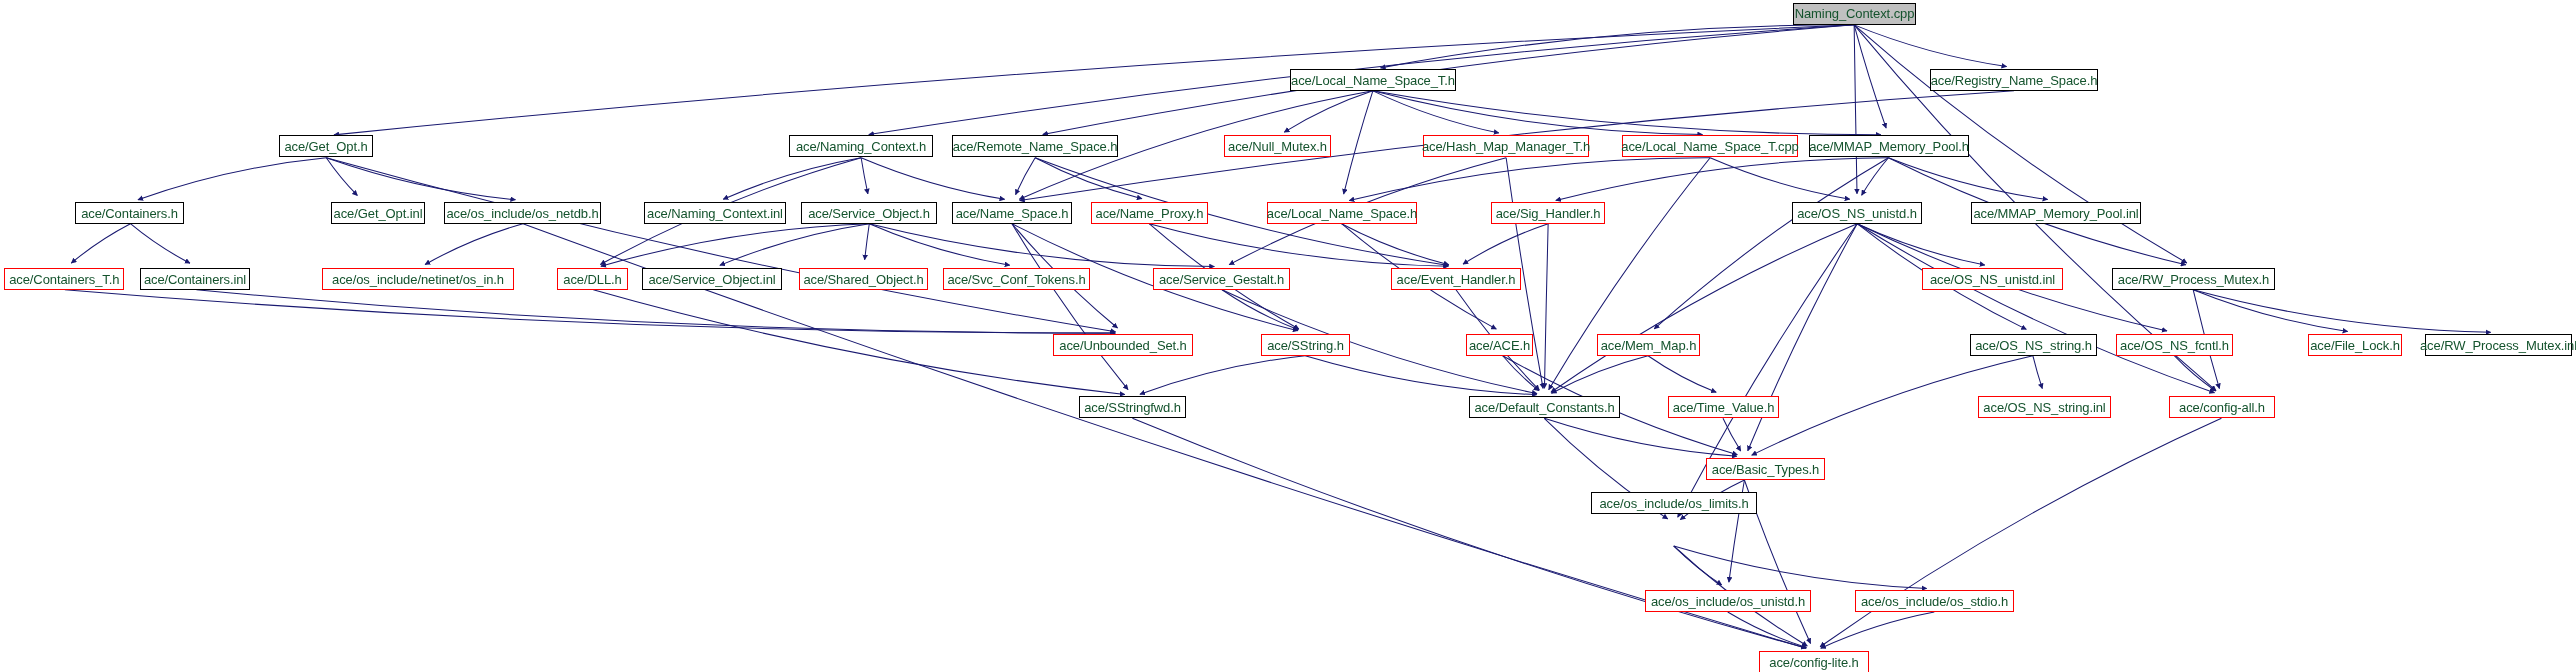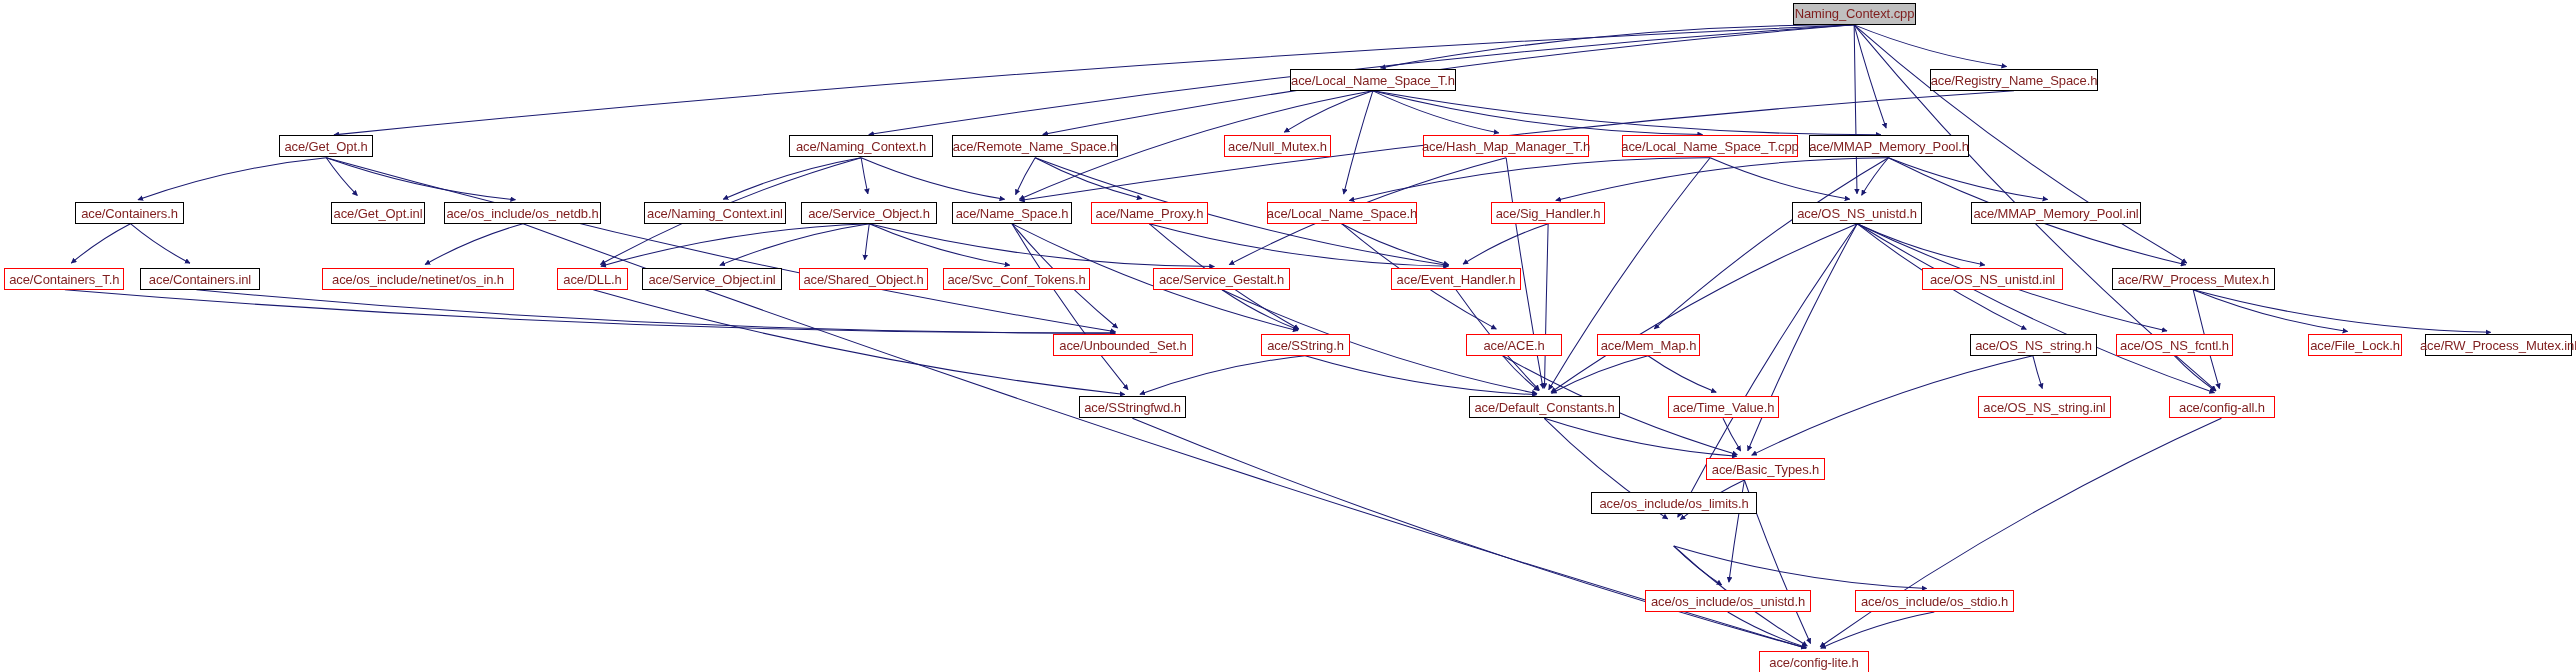--- a/index.html
+++ b/index.html
@@ -32,21 +32,21 @@
   }
   .node {
     position: absolute;
     box-sizing: border-box;
     display: flex;
     align-items: center;
     justify-content: center;
     height: 22px;
     border: 0.9px solid #000000;
     background: #ffffff;
-    color: #7f1d1d;
+    color: #14532d;
     font-size: 13px;
     line-height: 1;
     white-space: nowrap;
     padding: 0 5.1px;
     letter-spacing: -0.1px;
   }
   .node.red {
     border-color: #ff0000;
   }
   .node.root {
@@ -176,33 +176,33 @@
       <div class="node" style="left: 444px; top: 202px; width: 157px;">ace/os_include/os_netdb.h</div>
       <div class="node" style="left: 644px; top: 202px; width: 142px;">ace/Naming_Context.inl</div>
       <div class="node" style="left: 801px; top: 202px; width: 136px;">ace/Service_Object.h</div>
       <div class="node" style="left: 952px; top: 202px; width: 120px;">ace/Name_Space.h</div>
       <div class="node red" style="left: 1091px; top: 202px; width: 117px;">ace/Name_Proxy.h</div>
       <div class="node red" style="left: 1267px; top: 202px; width: 150px;">ace/Local_Name_Space.h</div>
       <div class="node red" style="left: 1491px; top: 202px; width: 114px;">ace/Sig_Handler.h</div>
       <div class="node" style="left: 1792px; top: 202px; width: 130px;">ace/OS_NS_unistd.h</div>
       <div class="node" style="left: 1971px; top: 202px; width: 170px;">ace/MMAP_Memory_Pool.inl</div>
       <div class="node red" style="left: 4.3px; top: 268px; width: 120px;">ace/Containers_T.h</div>
-      <div class="node" style="left: 140px; top: 268px; width: 120px;">ace/Containers.inl</div>
+      <div class="node" style="left: 140px; top: 268px; width: 110px;">ace/Containers.inl</div>
       <div class="node red" style="left: 322px; top: 268px; width: 192px;">ace/os_include/netinet/os_in.h</div>
       <div class="node red" style="left: 557px; top: 268px; width: 71px;">ace/DLL.h</div>
       <div class="node" style="left: 642px; top: 268px; width: 140px;">ace/Service_Object.inl</div>
       <div class="node red" style="left: 799px; top: 268px; width: 129px;">ace/Shared_Object.h</div>
       <div class="node red" style="left: 943px; top: 268px; width: 147px;">ace/Svc_Conf_Tokens.h</div>
       <div class="node red" style="left: 1153px; top: 268px; width: 137px;">ace/Service_Gestalt.h</div>
       <div class="node red" style="left: 1391px; top: 268px; width: 130px;">ace/Event_Handler.h</div>
       <div class="node red" style="left: 1922px; top: 268px; width: 141px;">ace/OS_NS_unistd.inl</div>
       <div class="node" style="left: 2112px; top: 268px; width: 163px;">ace/RW_Process_Mutex.h</div>
       <div class="node red" style="left: 1053px; top: 334px; width: 140px;">ace/Unbounded_Set.h</div>
       <div class="node red" style="left: 1261px; top: 334px; width: 89px;">ace/SString.h</div>
-      <div class="node red" style="left: 1466px; top: 334px; width: 96px;">ace/ACE.h</div>
+      <div class="node red" style="left: 1466px; top: 334px; width: 67px;">ace/ACE.h</div>
       <div class="node red" style="left: 1597px; top: 334px; width: 103px;">ace/Mem_Map.h</div>
       <div class="node" style="left: 1970px; top: 334px; width: 127px;">ace/OS_NS_string.h</div>
       <div class="node red" style="left: 2116px; top: 334px; width: 117px;">ace/OS_NS_fcntl.h</div>
       <div class="node red" style="left: 2308px; top: 334px; width: 94px;">ace/File_Lock.h</div>
       <div class="node" style="left: 2425px; top: 334px; width: 147px;">ace/RW_Process_Mutex.inl</div>
       <div class="node" style="left: 1079px; top: 396px; width: 107px;">ace/SStringfwd.h</div>
       <div class="node" style="left: 1469px; top: 396px; width: 151px;">ace/Default_Constants.h</div>
       <div class="node red" style="left: 1668px; top: 396px; width: 111px;">ace/Time_Value.h</div>
       <div class="node red" style="left: 1978px; top: 396px; width: 133px;">ace/OS_NS_string.inl</div>
       <div class="node red" style="left: 2169px; top: 396px; width: 106px;">ace/config-all.h</div>

